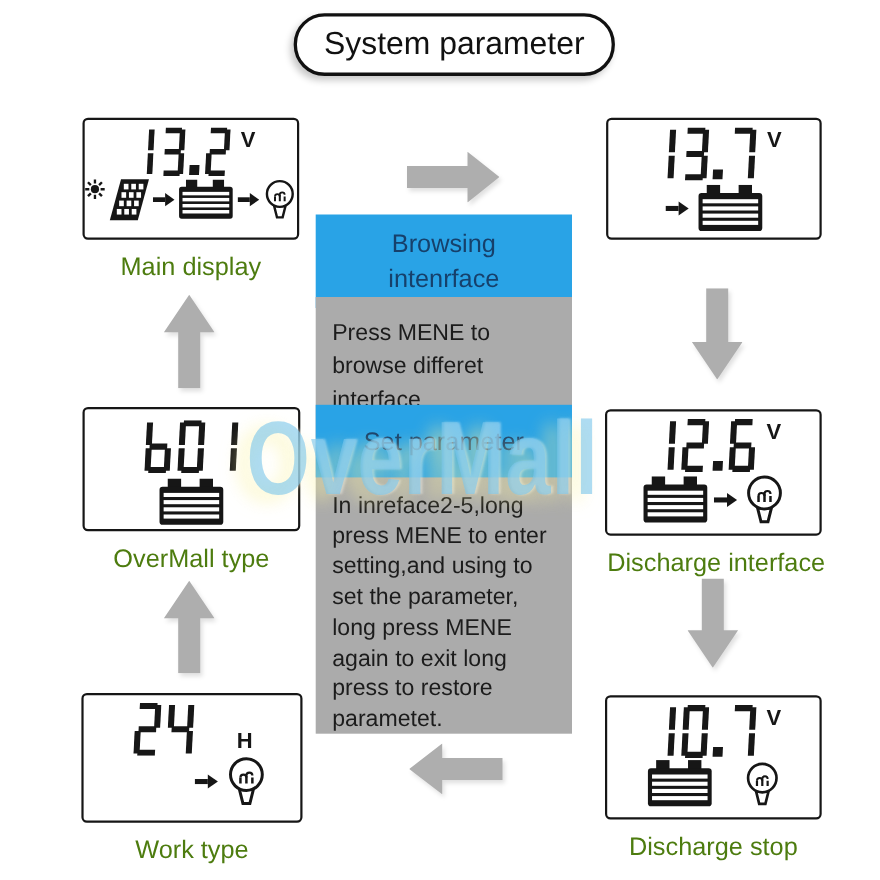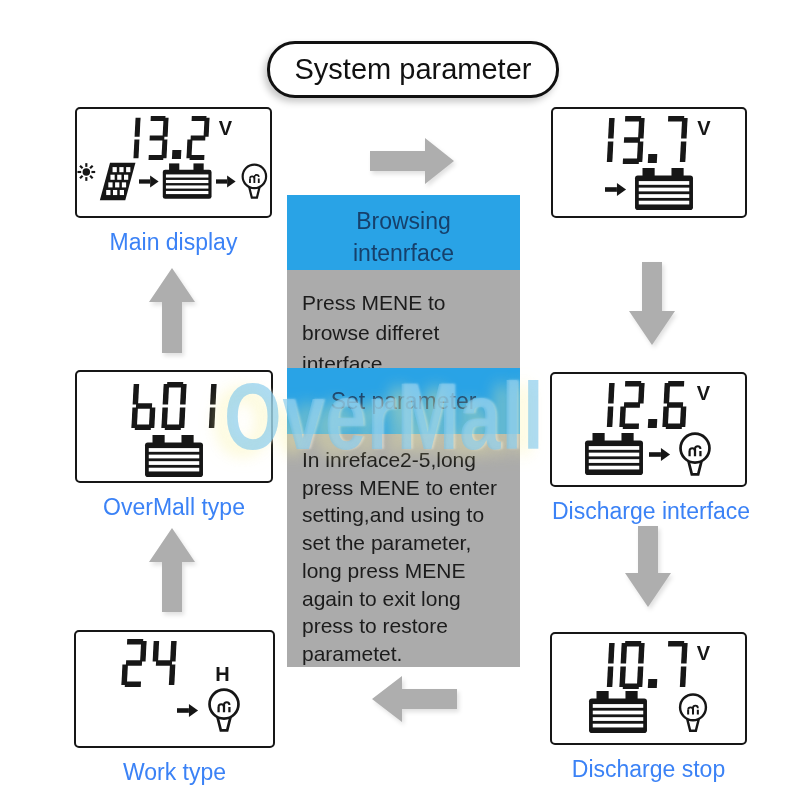--- a/index.html
+++ b/index.html
@@ -1,21 +1,21 @@
 <!DOCTYPE html>
 <html><head>
 <meta charset="utf-8">
 <style>
   html,body{margin:0;padding:0;}
   body{width:800px;height:800px;background:#fff;font-family:"Liberation Sans",sans-serif;position:relative;overflow:hidden;}
 
   .stage{position:absolute;left:0;top:0;width:800px;height:800px;}
 
   
-  .title-pill{position:absolute;left:267px;top:41px;width:286px;height:51px;background:#fff;
+  .title-pill{position:absolute;left:267px;top:12px;width:286px;height:51px;background:#fff;
     border:3px solid #111;border-radius:28px;display:flex;align-items:center;justify-content:center;
     box-shadow:-3px 4px 7px rgba(0,0,0,.22);font-size:29px;color:#111;z-index:2;}
 
   
   .cband{position:absolute;left:287px;width:233px;background:#29a3e6;color:#16406b;
     display:flex;align-items:center;justify-content:center;text-align:center;font-size:23px;}
   .cband1{top:195px;height:85px;z-index:1;}
   .cband1 span{white-space:pre-line;line-height:1.35;}
   .cband2{top:368px;height:66px;z-index:3;}
   .cgray{position:absolute;left:287px;top:270px;width:233px;height:397px;background:#ababab;z-index:1;}
@@ -30,21 +30,21 @@
   
   .panel{position:absolute;background:#fff;border:2.5px solid #161616;border-radius:5px;z-index:2;box-sizing:border-box;}
   .p-main {left:75px; top:107px;width:197px;height:111px;}
   .p-float{left:551px;top:107px;width:196px;height:111px;}
   .p-batt {left:75px; top:370px;width:198px;height:113px;}
   .p-recon{left:550px;top:372px;width:197px;height:115px;}
   .p-work {left:74px; top:630px;width:201px;height:118px;}
   .p-stop {left:550px;top:632px;width:197px;height:113px;}
 
   .plabel{position:absolute;top:100%;left:0;margin-top:13px;width:100%;text-align:center;
-    font-size:23px;color:#3b82f6;white-space:nowrap;}
+    font-size:23px;color:#4d7c0f;white-space:nowrap;}
 
   .r1{display:flex;justify-content:center;align-items:flex-start;padding-top:7px;}
   .r2{display:flex;justify-content:center;align-items:center;gap:5px;margin-top:2px;}
   .unit{font-size:20px;font-weight:bold;color:#161616;margin-left:7px;margin-top:1px;}
 
   
   .sevenseg{display:inline-flex;align-items:flex-end;transform:skewX(-3deg);}
   .dig{width:24px;height:48px;fill:#171717;margin:0 3px;}
   .dot{display:inline-block;width:9px;height:9px;background:#171717;margin:0 2px 1px 2px;}
   .p-main .dig{width:22px;height:44px;}

